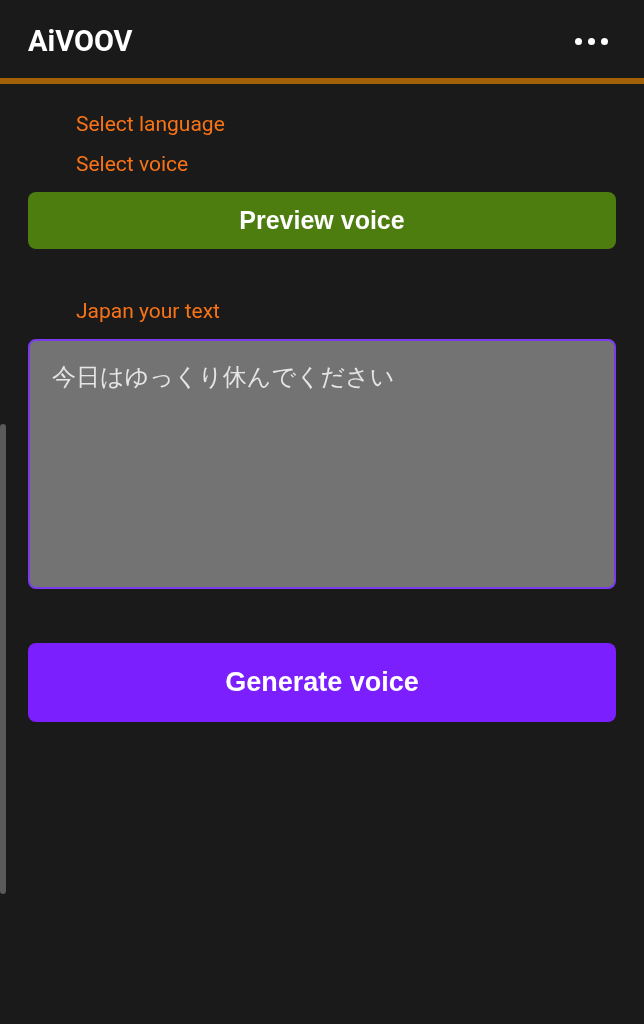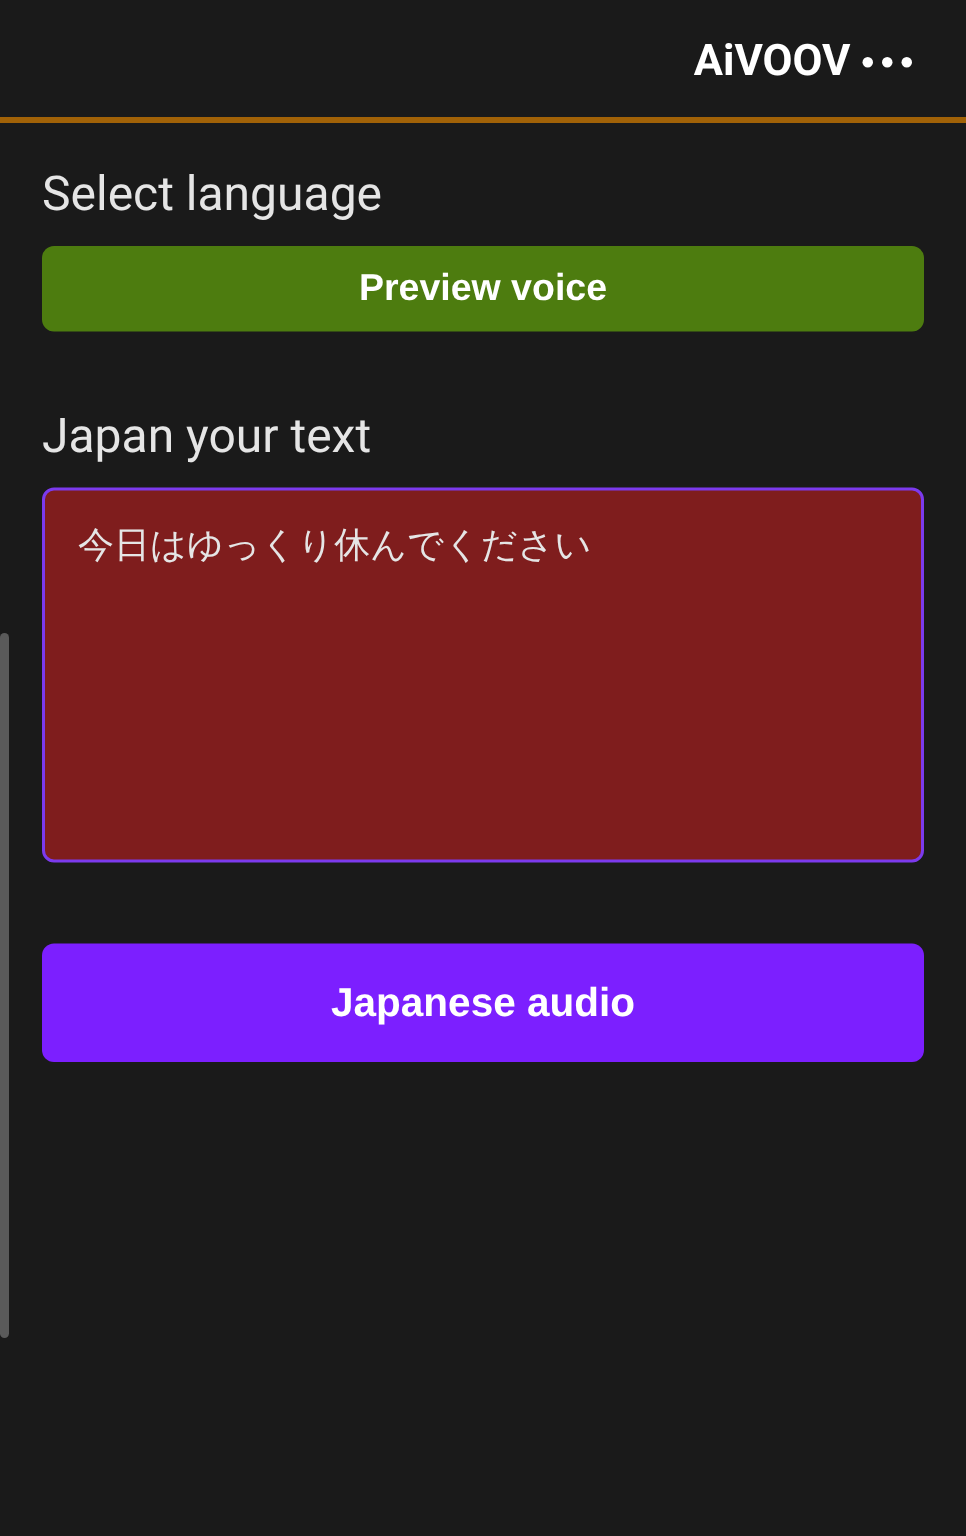--- a/index.html
+++ b/index.html
@@ -10,24 +10,24 @@
     body {
       background-color: #1a1a1a;
       font-family: -apple-system, BlinkMacSystemFont, "Segoe UI", Roboto, sans-serif;
       width: 644px;
       height: 1024px;
       color: #e5e5e5;
       overflow: hidden;
     }
     .header {
       display: flex;
-      justify-content: flex-end;
+      justify-content: space-between;
       align-items: center;
       padding: 24px 28px 20px 28px;
-      border-bottom: 4px solid #a16207;
+      border-bottom: 6px solid #a16207;
     }
     .title {
       font-size: 29px;
       font-weight: 700;
       color: #ffffff;
     }
     .menu-dots {
       display: flex;
       gap: 6px;
       padding: 8px;
@@ -46,24 +46,25 @@
     .scroll-indicator {
       position: absolute;
       left: 0;
       top: 340px;
       width: 6px;
       height: 470px;
       background-color: #5a5a5a;
       border-radius: 3px;
     }
     .field-label {
-      font-size: 32px;
+      font-size: 21px;
       font-weight: 400;
-      color: #e5e5e5;
+      color: #f97316;
       margin-bottom: 16px;
+      margin-left: 48px;
     }
     .select-wrapper {
       position: relative;
       margin-bottom: 36px;
     }
     .select {
       width: 100%;
       background-color: #1a1a1a;
       border: 1px solid #5a5a5a;
       border-radius: 8px;
@@ -96,21 +97,21 @@
       color: #ffffff;
       cursor: pointer;
       margin-bottom: 50px;
     }
     .textarea-wrapper {
       margin-bottom: 50px;
     }
     .textarea {
       width: 100%;
       height: 250px;
-      background-color: #7f1d1d;
+      background-color: #737373;
       border: 2px solid #7c3aed;
       border-radius: 8px;
       padding: 18px 22px;
       font-size: 24px;
       color: #e5e5e5;
       resize: none;
       font-family: inherit;
       line-height: 1.5;
     }
     .generate-btn {
@@ -135,22 +136,23 @@
     <span></span>
     <span></span>
   </div>
 </div>
 
 <div class="content">
   <div class="scroll-indicator"></div>
   
   <div class="field-label">Select language</div>
 
+  <div class="field-label">Select voice</div>
 
   <button class="preview-btn">Preview voice</button>
 
   <div class="field-label">Japan your text</div>
   <div class="textarea-wrapper">
     <textarea class="textarea" style="">今日はゆっくり休んでください</textarea>
   </div>
 
-  <button class="generate-btn">Japanese audio</button>
+  <button class="generate-btn">Generate voice</button>
 </div>
 
 </body></html>

